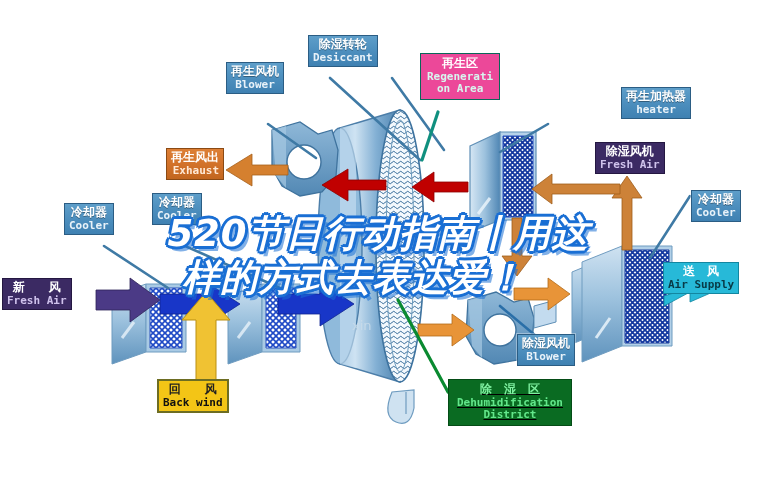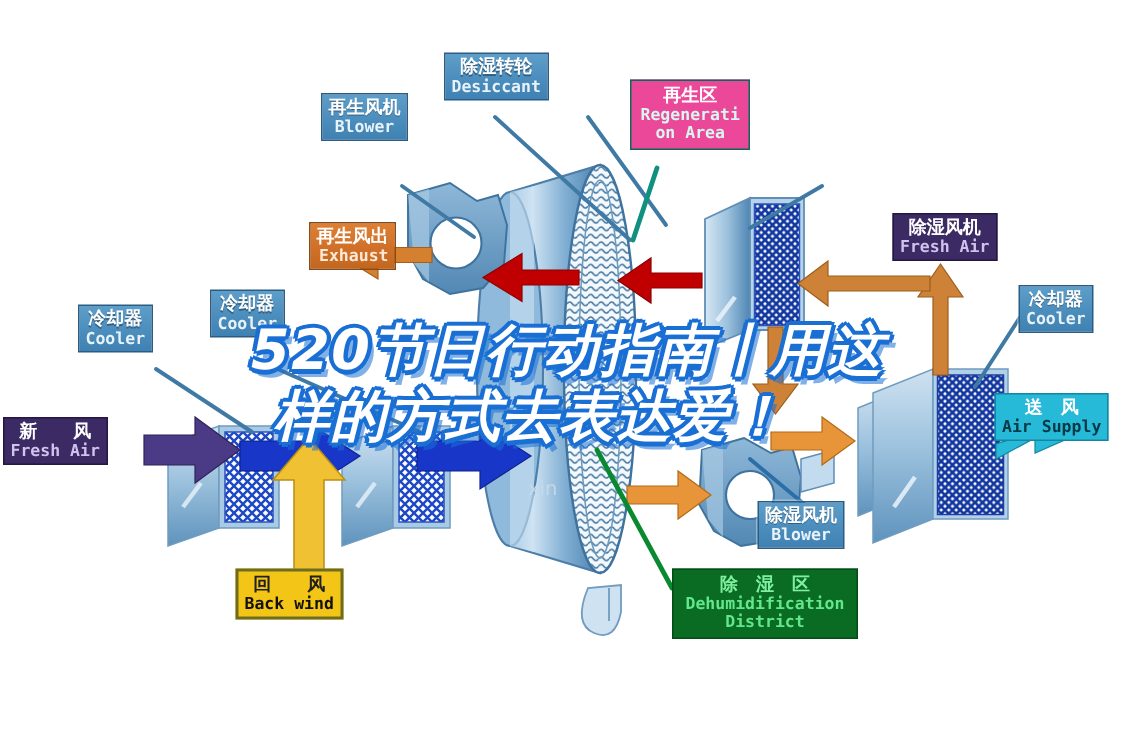--- a/index.html
+++ b/index.html
@@ -34,30 +34,30 @@
     font-weight:bold;
     margin-top:1px;
   }
 
   
   .lab-blue{
     background:linear-gradient(180deg,#5e9ec9 0%,#4e90bf 45%,#3f81b2 100%);
     border:1px solid #2b5d84;
     color:#ffffff;
     box-shadow:0 0 0 1px rgba(255,255,255,.35);
+    margin-left:12px;
   }
   .lab-blue .cn{color:#ffffff;text-shadow:0 1px 0 rgba(0,0,0,.35);}
   .lab-blue .en{color:#e8f2f9;}
 
   
   .lab-orange{
     background:linear-gradient(180deg,#dd7f35 0%,#d2722a 50%,#c2661f 100%);
     border:1px solid #8b4a14;
     color:#fff;
-    margin-left:40px;
   }
   .lab-orange .cn{color:#ffffff;}
   .lab-orange .en{color:#ffe9d6;text-align:right;}
 
   
   .lab-purple{
     background:#3b2a63;
     border:1px solid #241741;
     color:#d9cdf2;
   }
@@ -336,20 +336,24 @@
     <span class="cn">冷却器</span>
     <span class="en">Cooler</span>
   </div>
 
   <div class="label lab-teal" style="left:420px;top:53px;padding:3px 6px 4px 6px;">
     <span class="cn">再生区</span>
     <span class="en">Regenerati</span>
     <span class="en">on Area</span>
   </div>
 
+  <div class="label lab-blue" style="left:609px;top:87px;">
+    <span class="cn">再生加热器</span>
+    <span class="en">heater</span>
+  </div>
 
   <div class="label lab-purple" style="left:595px;top:142px;">
     <span class="cn">除湿风机</span>
     <span class="en">Fresh Air</span>
   </div>
 
   <div class="label lab-blue" style="left:679px;top:190px;">
     <span class="cn">冷却器</span>
     <span class="en">Cooler</span>
   </div>
@@ -362,21 +366,21 @@
   <div class="label lab-yellow" style="left:157px;top:379px;">
     <span class="cn">回　　风</span>
     <span class="en">Back wind</span>
   </div>
 
   <div class="label lab-blue" style="left:505px;top:334px;">
     <span class="cn">除湿风机</span>
     <span class="en">Blower</span>
   </div>
 
-  <div class="label lab-green" style="left:448px;top:379px;padding:3px 8px 4px 8px;">
+  <div class="label lab-green" style="left:448px;top:379px;padding:3px 8px 4px 8px;text-decoration:underline;">
     <span class="cn">除　湿　区</span>
     <span class="en">Dehumidification</span>
     <span class="en">District</span>
   </div>
 
   <div class="label lab-cyan" style="left:663px;top:262px;">
     <span class="cn">送　风</span>
     <span class="en">Air Supply</span>
   </div>
 

